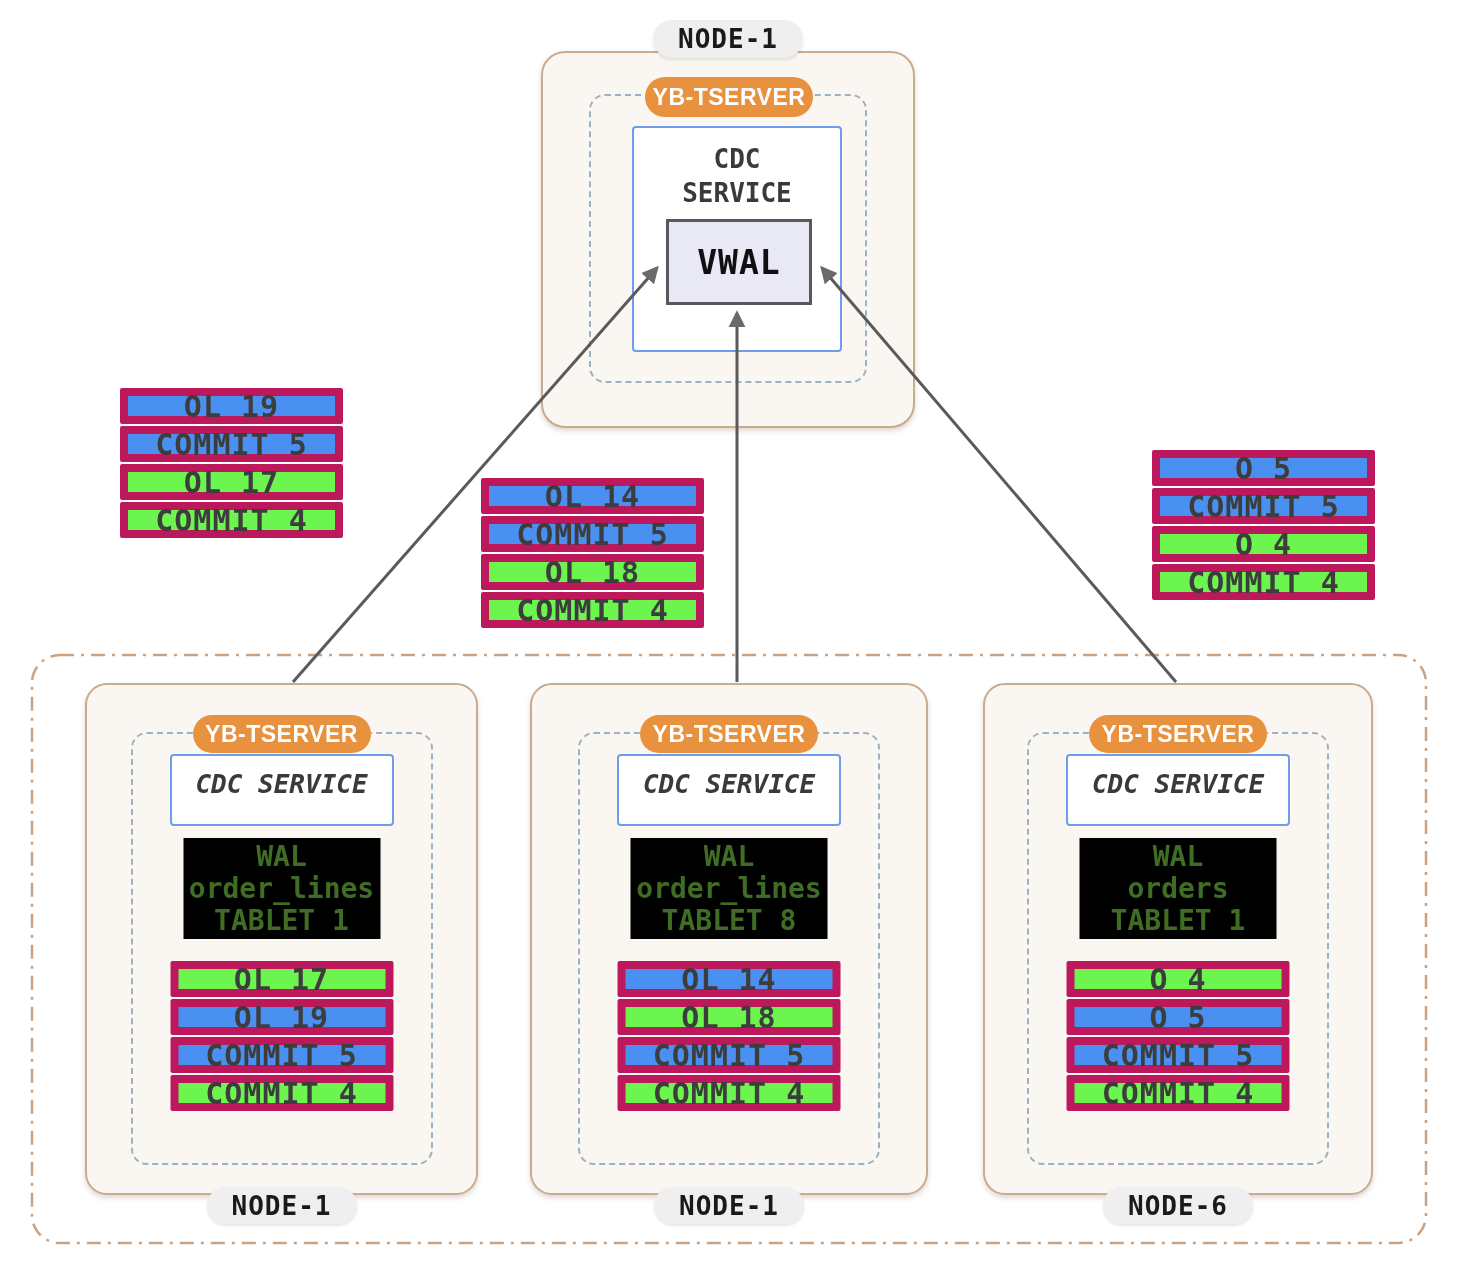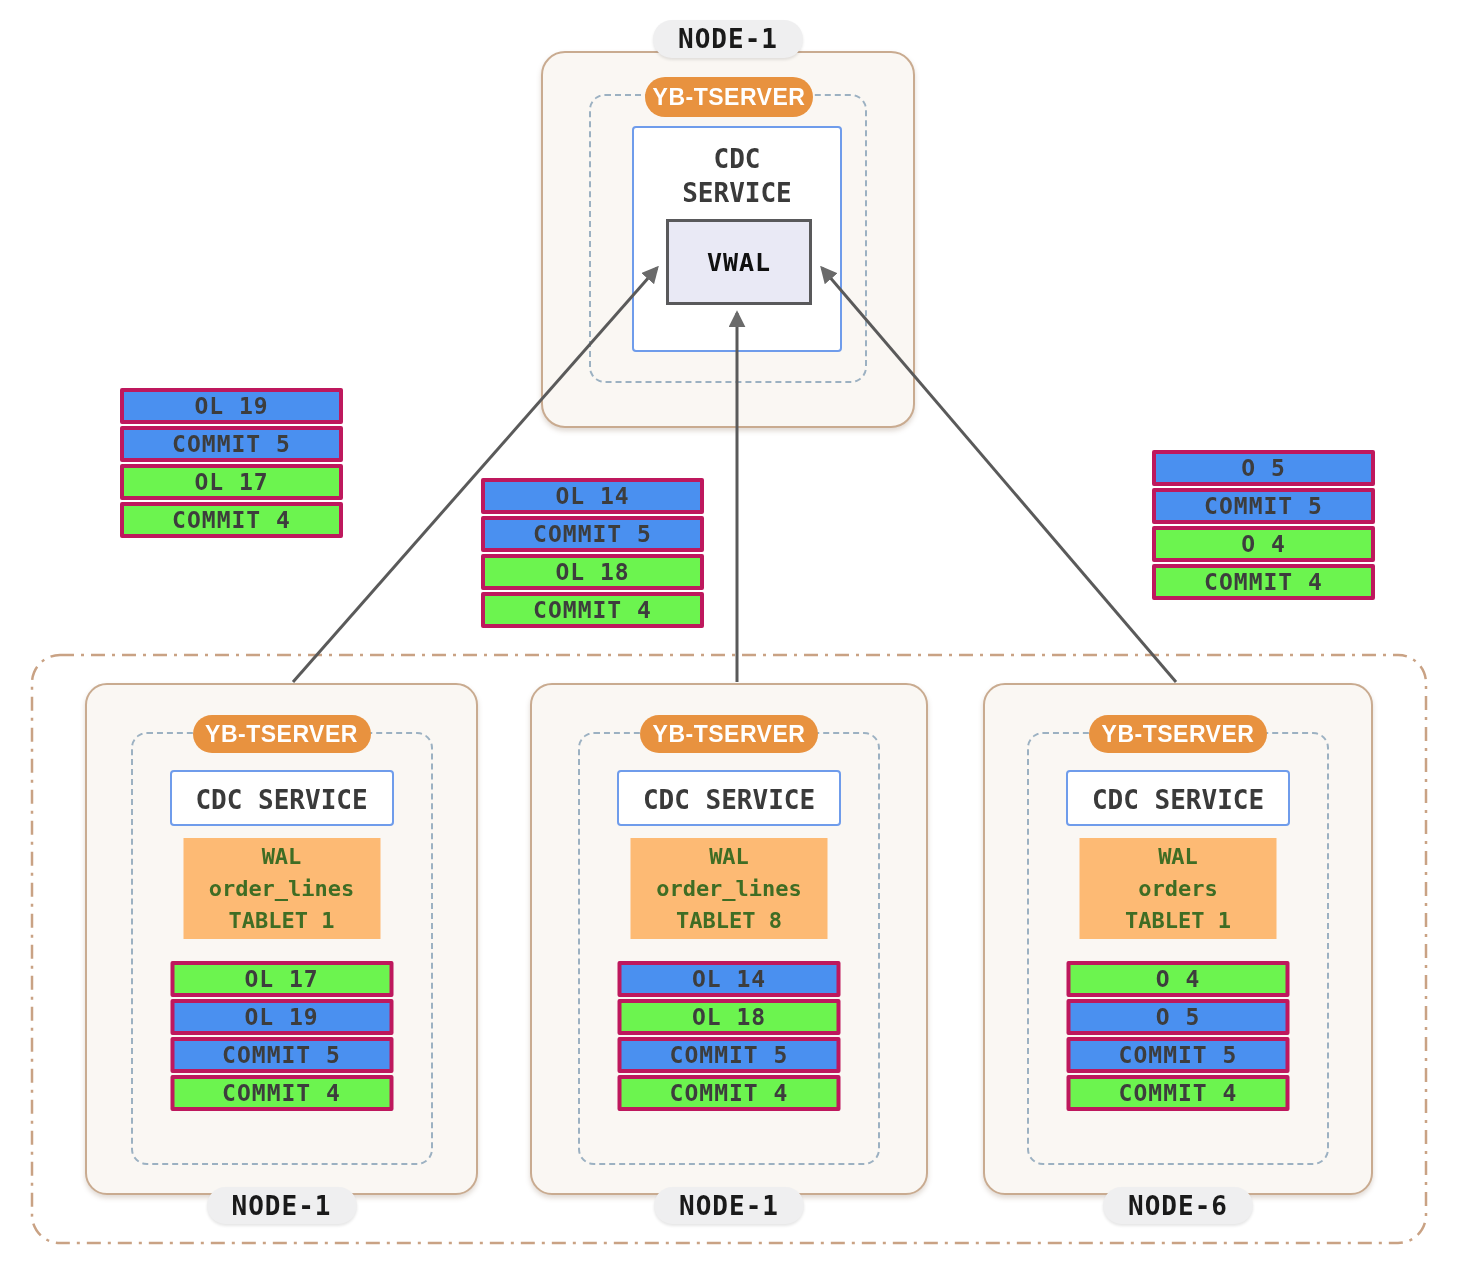--- a/index.html
+++ b/index.html
@@ -51,46 +51,46 @@
     position:absolute;
     background:#ffffff;
     border:2px solid #6f9ceb;
     border-radius:4px;
     color:#3a3a3a; font-weight:bold; font-size:26px;
     text-align:center;
     z-index:2;
   }
   .wal-box {
     position:absolute;
-    background:#fdba74;
-    color:#3f6d24; font-weight:bold; font-size:22px;
+    background:#000000;
+    color:#3f6d24; font-weight:bold; font-size:28px;
     line-height:32px; text-align:center;
     display:flex; flex-direction:column; justify-content:center;
     z-index:2;
   }
   .stack {
     position:absolute;
     display:flex; flex-direction:column; gap:2px;
     width:223px;
     z-index:2;
   }
   .bar {
     height:36px;
-    border:4px solid #be185d;
+    border:8px solid #be185d;
     border-radius:2px;
     display:flex; align-items:center; justify-content:center;
-    font-size:23px; font-weight:bold; color:#3d3d3d;
+    font-size:30px; font-weight:bold; color:#3d3d3d;
     letter-spacing:1px;
   }
   .vwal {
     position:absolute;
     background:#e9e9f5;
     border:3px solid #59595b;
     display:flex; align-items:center; justify-content:center;
-    font-size:25px; font-weight:bold; color:#101010;
+    font-size:33px; font-weight:bold; color:#101010;
     letter-spacing:1px;
     z-index:3;
   }
 
   
   .top-box   { left:541px; top:51px;  width:374px; height:377px; border-radius:24px; }
   .top-pill  { left:653px; top:20px;  width:150px; height:38px; }
   .top-badge { left:645px; top:69px;  width:168px; height:40px; }
   .top-dash  { left:589px; top:94px;  width:278px; height:289px; }
   .top-cdc   { left:632px; top:126px; width:210px; height:226px; padding-top:14px; line-height:34px; }
@@ -101,21 +101,21 @@
   .stack-center { left:481px;  top:478px; }
   .stack-right  { left:1152px; top:450px; }
 
   
   .nbox-1 { left:85px;  top:683px; width:393px; height:512px; }
   .nbox-2 { left:530px; top:683px; width:398px; height:512px; }
   .nbox-3 { left:983px; top:683px; width:390px; height:512px; }
 
   .n-badge { left:50%; transform:translateX(-50%); top:22px;  width:178px; height:38px; }
   .n-dash  { left:50%; transform:translateX(-50%); top:47px;  width:302px; height:433px; }
-  .n-cdc   { left:50%; transform:translateX(-50%); top:85px;  width:224px; height:56px; line-height:56px; }
+  .n-cdc   { left:50%; transform:translateX(-50%); top:69px;  width:224px; height:72px; line-height:56px;font-style:italic; }
   .n-wal   { left:50%; transform:translateX(-50%); top:153px; width:197px; height:101px; }
   .n-stack { left:50%; transform:translateX(-50%); top:276px; }
   .n-pill  { left:50%; transform:translateX(-50%); top:502px; width:150px; height:37px; }
 
   .overlay {
     position:absolute; left:0; top:0;
     width:1458px; height:1270px;
     pointer-events:none;
     z-index:6;
   }

